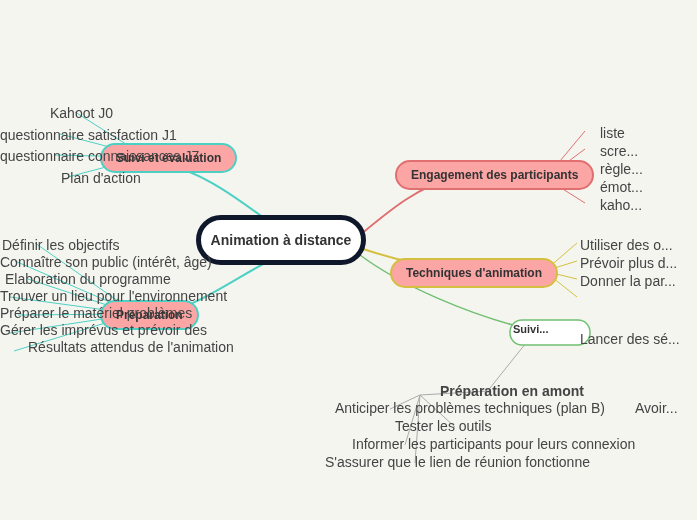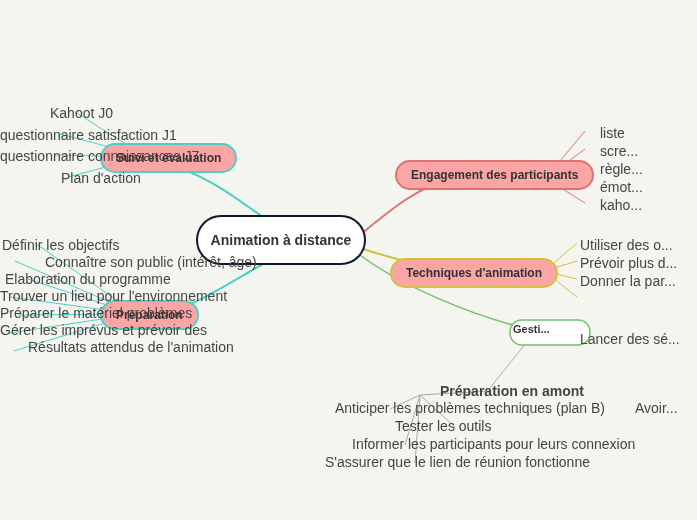--- a/index.html
+++ b/index.html
@@ -26,21 +26,21 @@
       display: flex;
       align-items: center;
       justify-content: center;
       text-align: center;
       font-size: 12px;
       white-space: nowrap;
     }
 
     .node-center {
       background: white;
-      border: 2px solid #0f172a;
+      border: 5px solid #0f172a;
       color: #333;
       font-size: 14px;
       font-weight: bold;
       border-radius: 25px;
       padding: 10px 18px;
       width: 170px;
       height: 50px;
     }
 
     .node-main {
@@ -126,29 +126,29 @@
 <div class="node node-center" style="left:196px; top:215px;">Animation à distance</div>
 
 <div class="node node-main teal" style="left:100px; top:143px;">Suivi et évaluation</div>
 
 <div class="node node-main teal" style="left:100px; top:300px;">Préparation</div>
 
 <div class="node node-main red" style="left:395px; top:160px; white-space: nowrap;">Engagement des participants</div>
 
 <div class="node node-main yellow" style="left:390px; top:258px; white-space: nowrap;">Techniques d'animation</div>
 
-<div style="position:absolute; left:513px; top:323px; font-size:11px; color:#333; font-weight:600;">Gesti...</div>
+<div style="position:absolute; left:513px; top:323px; font-size:11px; color:#333; font-weight:600;">Suivi...</div>
 
 <div class="node-leaf node-leaf-left" style="left:50px; top:105px;">Kahoot J0</div>
 <div class="node-leaf node-leaf-left" style="left:0px; top:127px;">questionnaire satisfaction J1</div>
 <div class="node-leaf node-leaf-left" style="left:0px; top:148px;">questionnaire connaissances J7</div>
 <div class="node-leaf node-leaf-left" style="left:35px; top:170px;padding-left:26px;">Plan d'action</div>
 
 <div class="node-leaf node-leaf-left" style="left:2px; top:237px;">Définir les objectifs</div>
-<div class="node-leaf node-leaf-left" style="left:0px; top:254px;margin-left:45px;">Connaître son public (intérêt, âge)</div>
+<div class="node-leaf node-leaf-left" style="left:0px; top:254px;">Connaître son public (intérêt, âge)</div>
 <div class="node-leaf node-leaf-left" style="left:5px; top:271px;">Elaboration du programme</div>
 <div class="node-leaf node-leaf-left" style="left:0px; top:288px;">Trouver un lieu pour l'environnement</div>
 <div class="node-leaf node-leaf-left" style="left:0px; top:305px;">Préparer le matériel problèmes</div>
 <div class="node-leaf node-leaf-left" style="left:0px; top:322px;">Gérer les imprévus et prévoir des</div>
 <div class="node-leaf node-leaf-left" style="left:0px; top:339px;margin-left:28px;">Résultats attendus de l'animation</div>
 
 <div class="node-leaf node-leaf-right" style="left:600px; top:125px;">liste</div>
 <div class="node-leaf node-leaf-right" style="left:600px; top:143px;">scre...</div>
 <div class="node-leaf node-leaf-right" style="left:600px; top:161px;">règle...</div>
 <div class="node-leaf node-leaf-right" style="left:600px; top:179px;">émot...</div>

